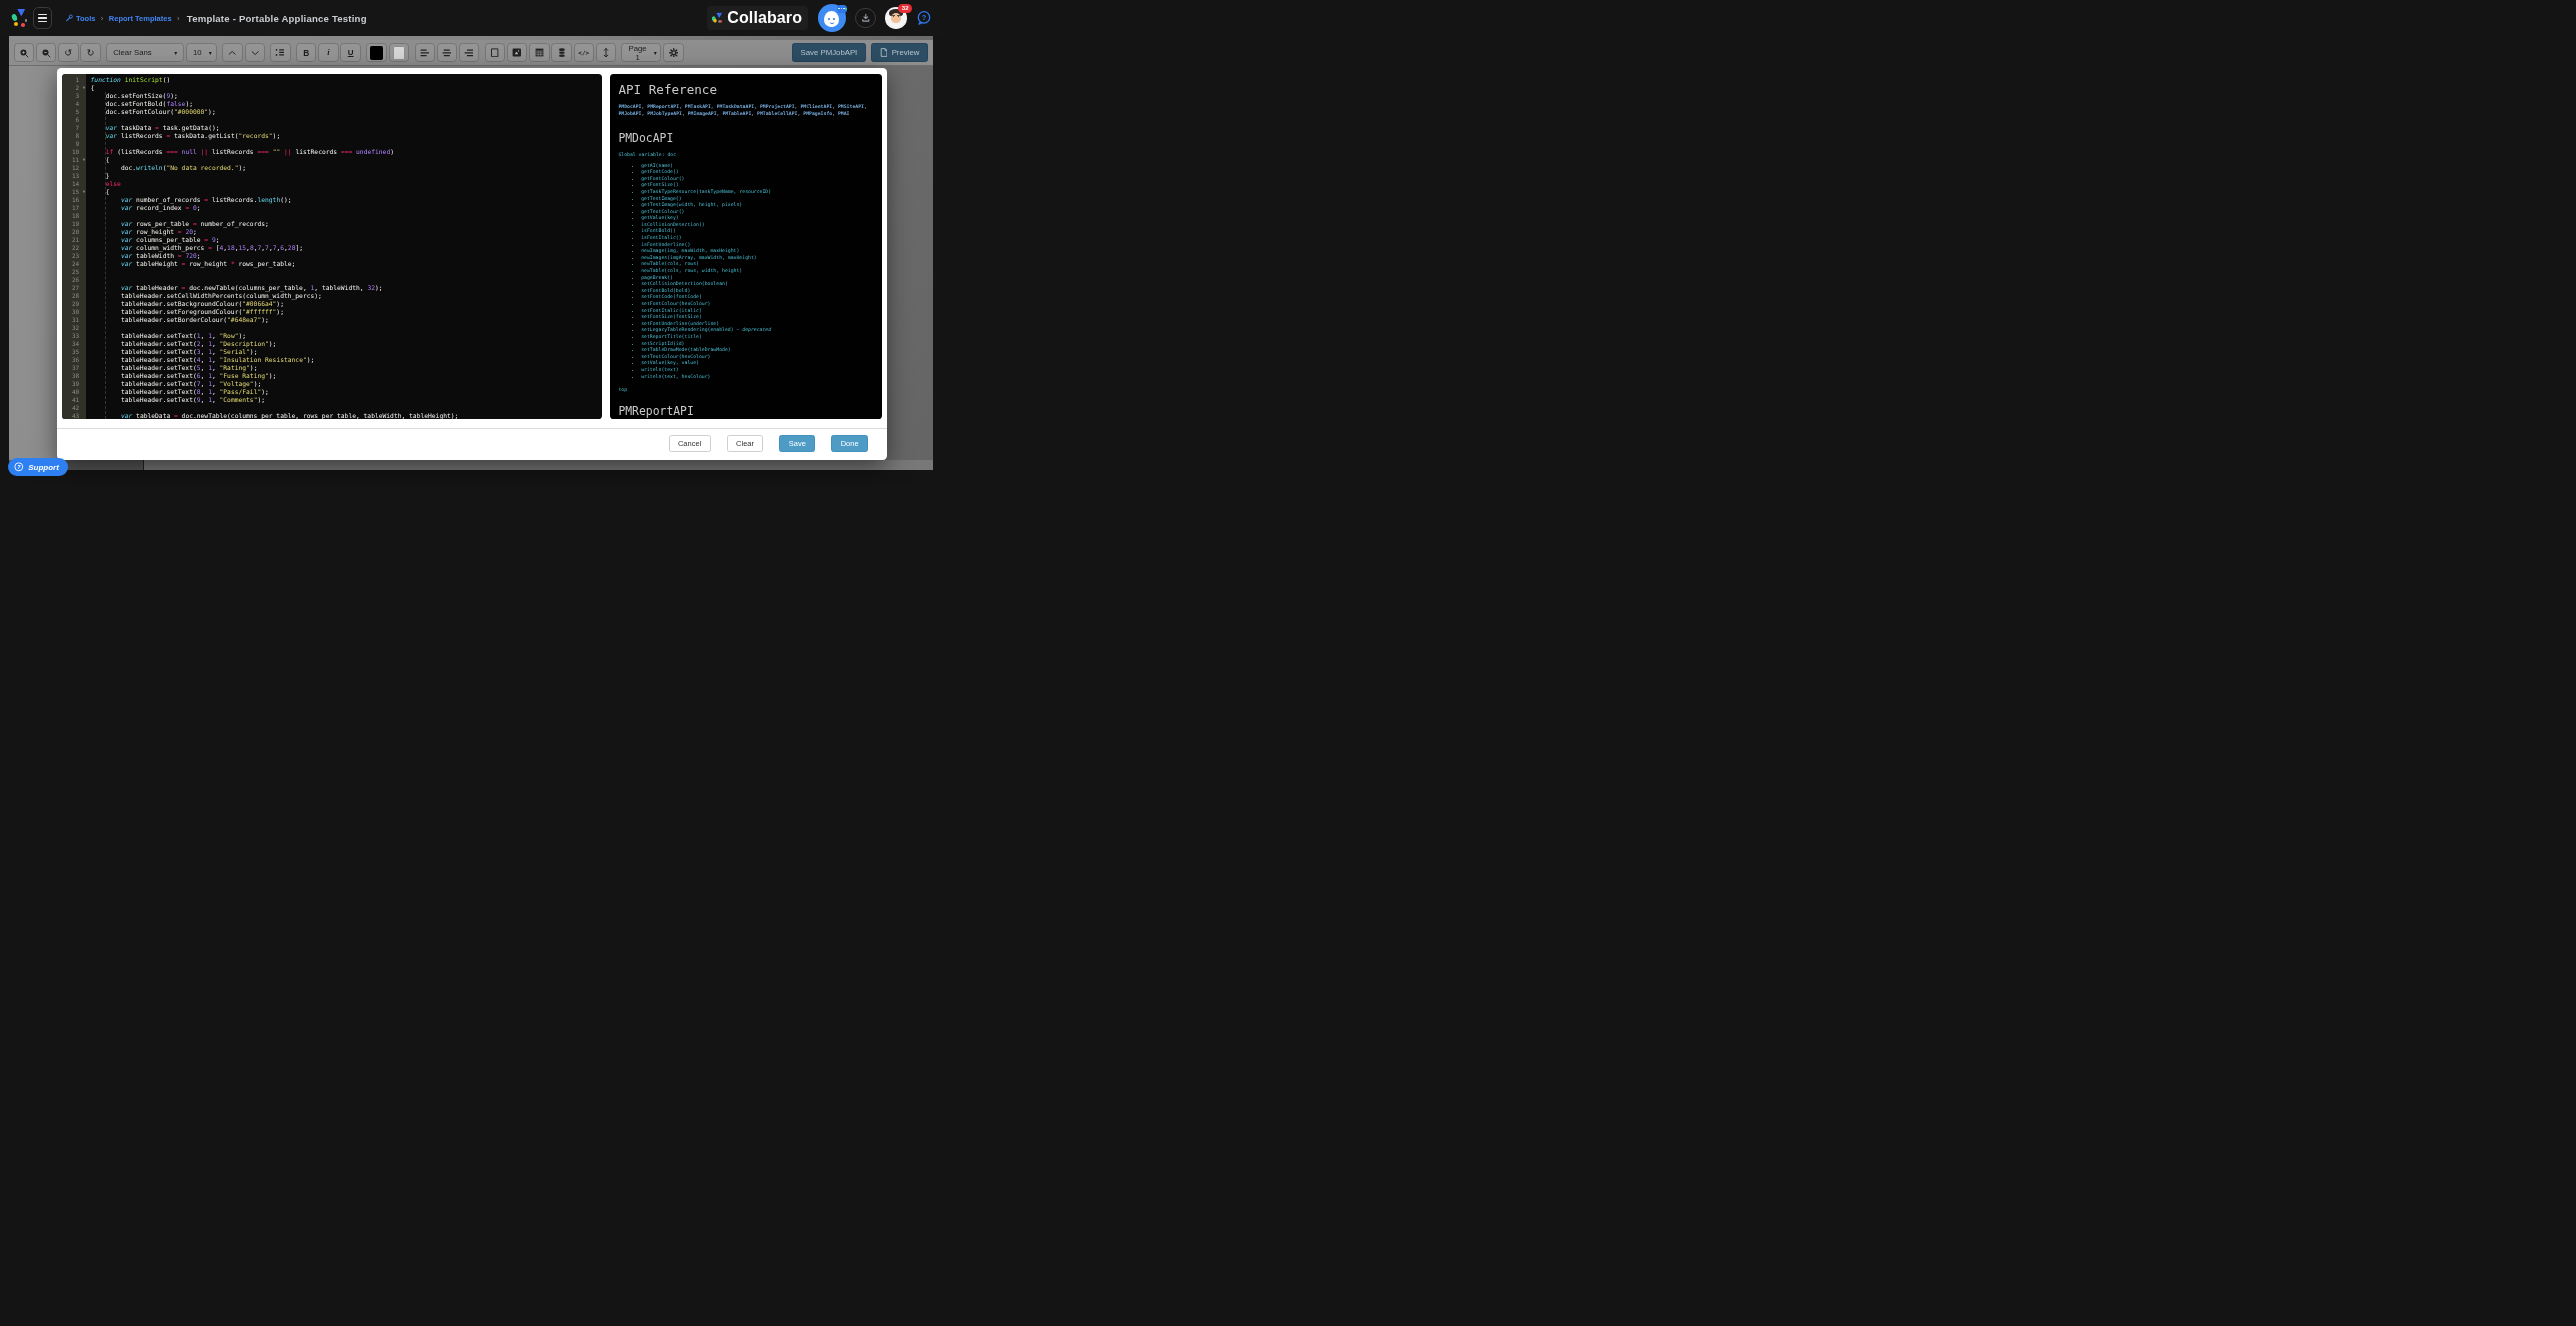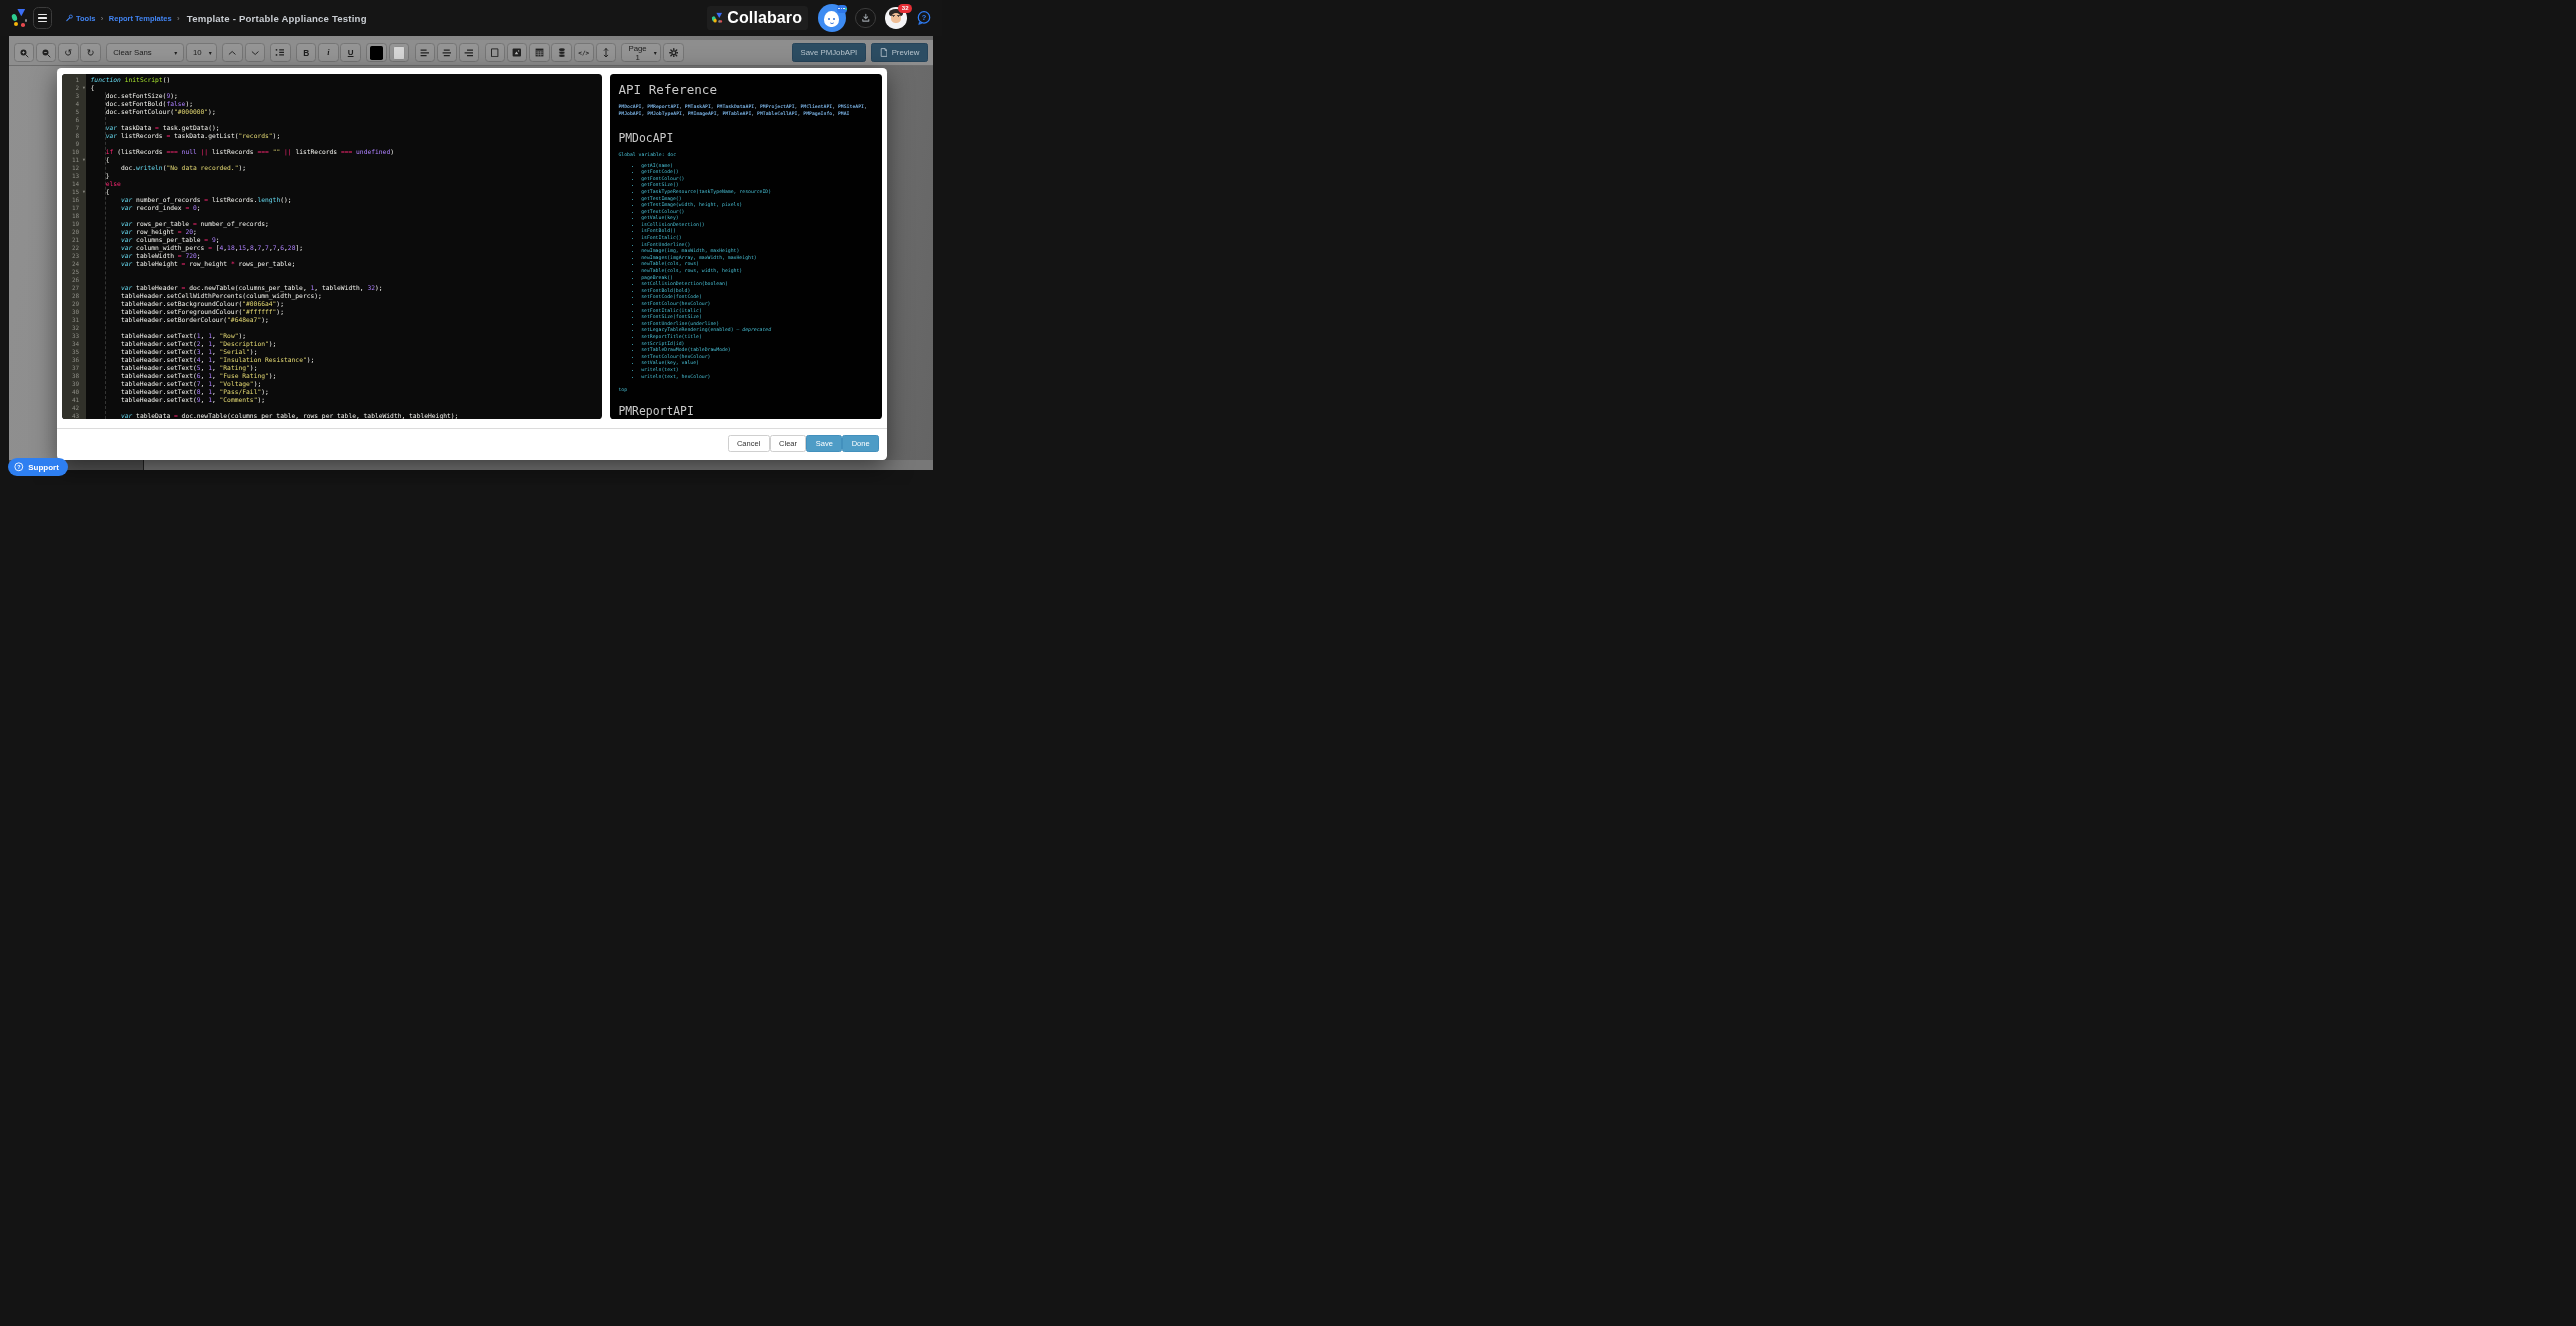--- a/index.html
+++ b/index.html
@@ -86,26 +86,26 @@
   .api-links .api-link { color:#74a9d8; cursor:pointer; }
   .api-panel h2 { font-size:11.4px; font-weight:400; color:#c9c9c9; margin-top:13.2px; }
   .api-global { margin-top:7.2px; font-size:4.8px; color:#49c1d6; }
   .api-methods { margin:5.4px 0 0 8.4px; padding-left:14.4px; }
   .api-methods li { font-size:4.8px; line-height:6.6px; color:#49c1d6; }
   .api-methods li .note { font-style:italic; }
   .api-top { display:inline-block; margin-top:7.2px; font-size:4.8px; color:#49c1d6; text-decoration:none; cursor:pointer; }
   .api-sec2 h2 { margin-top:10.8px; }
 
   .modal-divider { position:absolute; left:0; right:0; top:360px; height:0.6px; background:#dcdcdc; }
-  .modal-footer { position:absolute; right:8px; top:367px; display:flex; gap:0; }
+  .modal-footer { position:absolute; right:19px; top:367px; display:flex; gap:16px; }
   .btn { height:17px; border:0.6px solid #cfcfcf; background:#fff; color:#333; font-size:7.5px; border-radius:2.4px; padding:0 8.4px; cursor:pointer; font-family:"Liberation Sans",sans-serif; }
   .btn.primary { background:#4e9cc6; border-color:#4390bd; color:#fff; }
 
   
-  .support { position:absolute; left:7.8px; top:458px; height:18px; border-radius:9.6px; background:#2e7ff1; color:#fff; display:flex; align-items:center; gap:4.2px; padding:0 9px 0 6.6px; font-size:8px; font-weight:700; z-index:40; cursor:pointer; }
+  .support { position:absolute; left:7.8px; top:458px; height:18px; border-radius:9.6px; background:#2e7ff1; color:#fff; display:flex; align-items:center; gap:4.2px; padding:0 9px 0 6.6px; font-size:8px; font-weight:700; z-index:40; cursor:pointer;font-style:italic; }
 </style>
 </head>
 <body>
 
 <div class="navbar">
   <div class="logo-mark">
     <div class="lm-tri"></div>
       <div class="lm-drop"></div>
       <div class="lm-yellow"></div>
       <div class="lm-red"></div>

